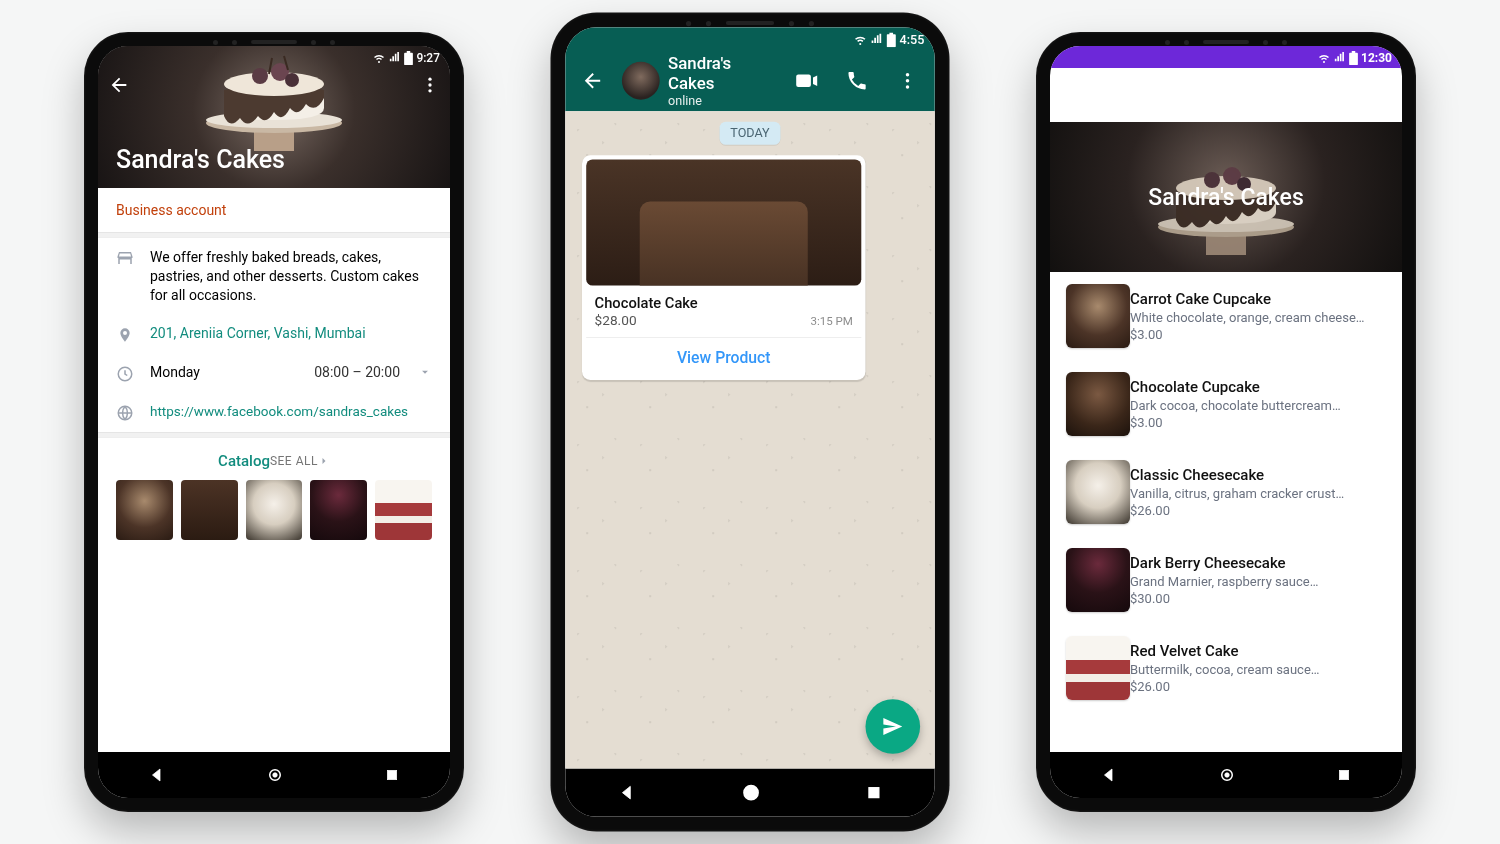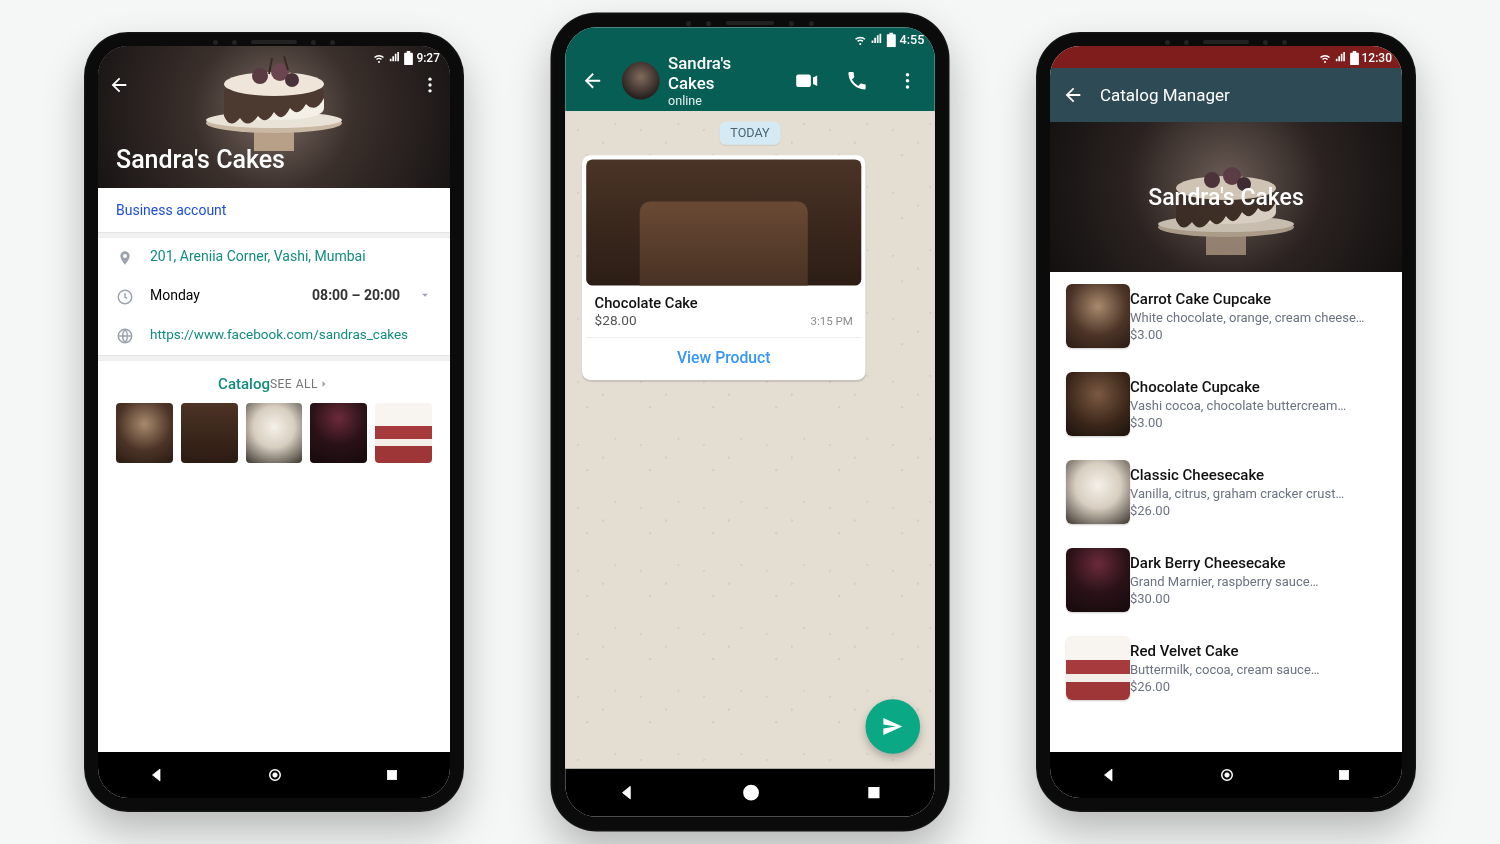--- a/index.html
+++ b/index.html
@@ -74,21 +74,21 @@
     background: radial-gradient(circle at 50% 45%, #7a6b63 0%, #3a2f2b 42%, #181414 100%);
     background-size: cover;
     background-color:#1d1a18;
     flex-shrink: 0;
   }
   .p1 .statusbar { position:absolute; top:0; left:0; right:0; }
   .p1 .hero-top { position:absolute; top:28px; left:10px; right:10px; display:flex; justify-content:space-between; align-items:center; }
   .p1 .hero-title { position:absolute; bottom:14px; left:18px; color:#fff; font-size:25px; font-weight:500; }
   .cake-svg { position:absolute; bottom:30px; left:50%; transform:translateX(-50%); }
   .p1 .body { flex:1; overflow:hidden; background:#fff; }
-  .p1 .section { padding: 14px 18px; font-size:14px; color:#1d4ed8; border-top:1px solid #eee;}
+  .p1 .section { padding: 14px 18px; font-size:14px; color:#c2410c; border-top:1px solid #eee;}
   .p1 .row { display:flex; gap:16px; align-items:flex-start; padding:10px 18px; font-size:14px; }
   .p1 .row .ico { flex-shrink:0; color:#9ca3af; width:18px; display:flex; justify-content:center; padding-top:1px;}
   .p1 .teal { color:#128c7e; }
   .p1 .divider { height:6px; background:#f1f1f1; border-top:1px solid #e5e5e5; border-bottom:1px solid #eee; }
   .p1 .hours { display:flex; justify-content:space-between; align-items:center; flex:1; }
   .p1 .catalog-head{ display:flex; justify-content:center; align-items:center; padding:14px 18px 8px;}
   .p1 .catalog-head .label{ color:#128c7e; font-size:15px; font-weight:500;}
   .p1 .seeall{color:#757575; font-size:12px; letter-spacing:.5px; display:flex; align-items:center; gap:0;}
   .p1 .thumbs{ display:flex; gap:8px; padding: 2px 18px 8px;}
   .p1 .thumb{ width:60px; height:60px; border-radius:4px; }
@@ -142,21 +142,21 @@
   .p2 .card .viewbtn{ text-align:center; padding:10px 0 8px; border-top:1px solid #eee; color:#3497f9; font-size:15px; font-weight:500;}
   .p2 .sendfab{
     position:absolute; bottom:14px; right:14px;
     width:52px;height:52px;border-radius:50%;background:#0aa884;
     display:flex;align-items:center;justify-content:center;
     box-shadow:0 4px 8px rgba(0,0,0,.25);
   }
 
   
   .p3 .topbar { height:76px; display:flex; flex-direction:column;}
-  .p3 .statusbar { background:#7f1d1d; }
+  .p3 .statusbar { background:#6d28d9;font-weight:bold; }
   .p3 .appbar { flex:1; background:#2e4a55; display:flex; align-items:center; gap:16px; padding:0 12px; color:#fff; font-size:17px;}
   .p3 .hero { height:150px; position:relative; background: radial-gradient(circle at 50% 40%, #6b5c55 0%, #2a2220 50%, #12100f 100%); display:flex; align-items:center; justify-content:center;}
   .p3 .hero-title { color:#fff; font-size:23px; font-weight:500;}
   .p3 .list { flex:1; overflow:hidden; background:#fff;}
   .p3 .item { display:flex; padding: 12px 16px; align-items:center;}
   .p3 .thumb { width:64px; height:64px; border-radius:6px; flex-shrink:0; box-shadow:0 1px 2px rgba(0,0,0,.2);}
   .p3 .meta .name{ font-size:15px; font-weight:500; color:#111;}
   .p3 .meta .desc{ font-size:13px; color:#6b7280; margin:2px 0;}
   .p3 .meta .price{ font-size:13px; color:#6b7280;}
 
@@ -222,41 +222,49 @@
           <circle cx="108" cy="52" r="7" fill="#4a3038"></circle>
         <path d="M88 30 l-3 16 M100 28 l4 14" stroke="#3a2a22" stroke-width="2" fill="none"></path>
       </svg>
       <div class="hero-title">Sandra's Cakes</div>
     </div>
 
     <div class="body">
       <div class="section" style="border-top:none;">Business account</div>
       <div class="divider"></div>
 
+      <div class="row">
+        <span class="ico">
+          <svg width="18" height="18" viewBox="0 0 24 24" fill="#9ca3af">
+              <path d="M4 4h16l2 6v2h-1v8H3v-8H2v-2zM5 14v6h14v-6zM5 6l-1 4h16l-1-4z"></path>
+            </svg>
+        </span>
+        <span style="line-height:1.35;">We offer freshly baked breads, cakes, pastries, and other desserts. Custom cakes for all occasions.</span>
+      </div>
 
       <div class="row">
         <span class="ico">
           <svg width="16" height="18" viewBox="0 0 24 24" fill="#9ca3af">
               <path d="M12 2a7 7 0 017 7c0 5-7 13-7 13S5 14 5 9a7 7 0 017-7zm0 4a3 3 0 100 6 3 3 0 000-6z"></path>
             </svg>
         </span>
         <span class="teal">201, Areniia Corner, Vashi, Mumbai</span>
       </div>
 
 
       <div class="row">
         <span class="ico">
           <svg width="18" height="18" viewBox="0 0 24 24" fill="none" stroke="#9ca3af" stroke-width="2">
               <circle cx="12" cy="12" r="9"></circle>
               <path d="M12 7v5l3 2"></path>
             </svg>
         </span>
         <div class="hours">
           <span>Monday</span>
-          <span style="display:flex;align-items:center;gap:18px;color:#333;font-weight:bold;">
+          <span style="display:flex;align-items:center;gap:18px;color:#333;">
             <span>08:00 – 20:00</span>
             <svg width="14" height="14" viewBox="0 0 24 24" fill="#9ca3af">
                 <path d="M7 10l5 5 5-5z"></path>
               </svg>
           </span>
         </div>
       </div>
 
       <div class="row">
         <span class="ico">
@@ -406,28 +414,20 @@
         <svg width="14" height="12" viewBox="0 0 24 24">
             <path d="M12 18a2 2 0 100 4 2 2 0 000-4zm-6-4a9 9 0 0112 0l-2 2a6 6 0 00-8 0zm-4-4a15 15 0 0120 0l-2 2a12 12 0 00-16 0z"></path>
           </svg>
         <svg width="12" height="12" viewBox="0 0 24 24">
             <path d="M2 22h4v-6H2zm6 0h4V10H8zm6 0h4V4h-4zm6 0h4V0h-4z" transform="scale(.83)"></path>
           </svg>
         <svg width="9" height="14" viewBox="0 0 10 16">
             <path d="M3 0h4v2H3zM1 2h8a1 1 0 011 1v12a1 1 0 01-1 1H1a1 1 0 01-1-1V3a1 1 0 011-1z"></path>
           </svg>
         <span>12:30</span>
-      </div>
-      <div class="appbar">
-        <span>
-          <svg width="22" height="22" viewBox="0 0 24 24" fill="#fff">
-              <path d="M20 11H7.8l5.6-5.6L12 4l-8 8 8 8 1.4-1.4L7.8 13H20z"></path>
-            </svg>
-        </span>
-        <span>Catalog Manager</span>
       </div>
     </div>
 
     <div class="hero">
       <svg width="300" height="130" viewBox="0 0 180 130" style="position:absolute;opacity:.9;">
         <rect x="70" y="95" width="40" height="28" fill="#9d8977"></rect>
         <ellipse cx="90" cy="95" rx="68" ry="10" fill="#b6a793"></ellipse>
         <ellipse cx="90" cy="92" rx="68" ry="8" fill="#d6ccbd"></ellipse>
         <path d="M40 62 h100 v18 q0 12 -50 12 t-50 -12 z" fill="#e7ded0"></path>
         <path d="M40 62 q50 -14 100 0 v8 q-8 16 -18 6 q-8 14 -16 4 q-8 16 -16 4 q-8 14 -16 4 q-10 14 -18 2 q-10 12 -16 -2 z" fill="#3b2c24"></path>
@@ -445,21 +445,21 @@
         <div class="meta">
           <div class="name">Carrot Cake Cupcake</div>
           <div class="desc">White chocolate, orange, cream cheese…</div>
           <div class="price">$3.00</div>
         </div>
       </div>
       <div class="item">
         <div class="thumb t-cup2"></div>
         <div class="meta">
           <div class="name">Chocolate Cupcake</div>
-          <div class="desc">Vashi cocoa, chocolate buttercream…</div>
+          <div class="desc">Dark cocoa, chocolate buttercream…</div>
           <div class="price">$3.00</div>
         </div>
       </div>
       <div class="item">
         <div class="thumb t-cream"></div>
         <div class="meta">
           <div class="name">Classic Cheesecake</div>
           <div class="desc">Vanilla, citrus, graham cracker crust…</div>
           <div class="price">$26.00</div>
         </div>

